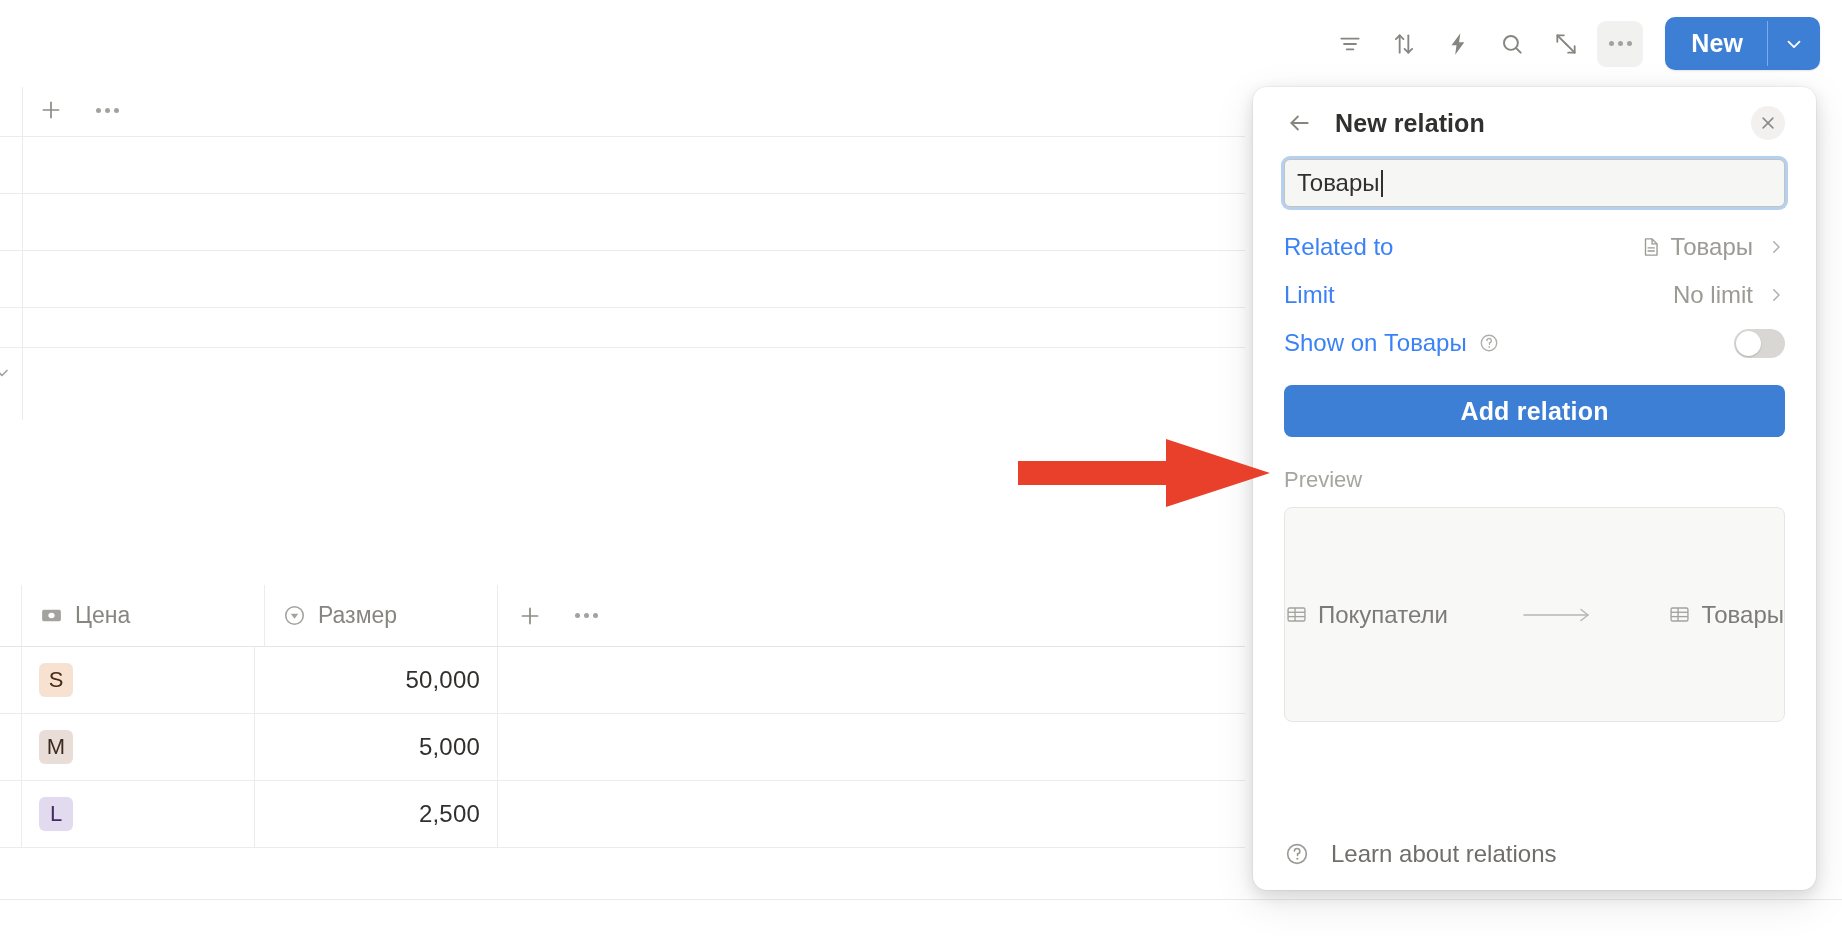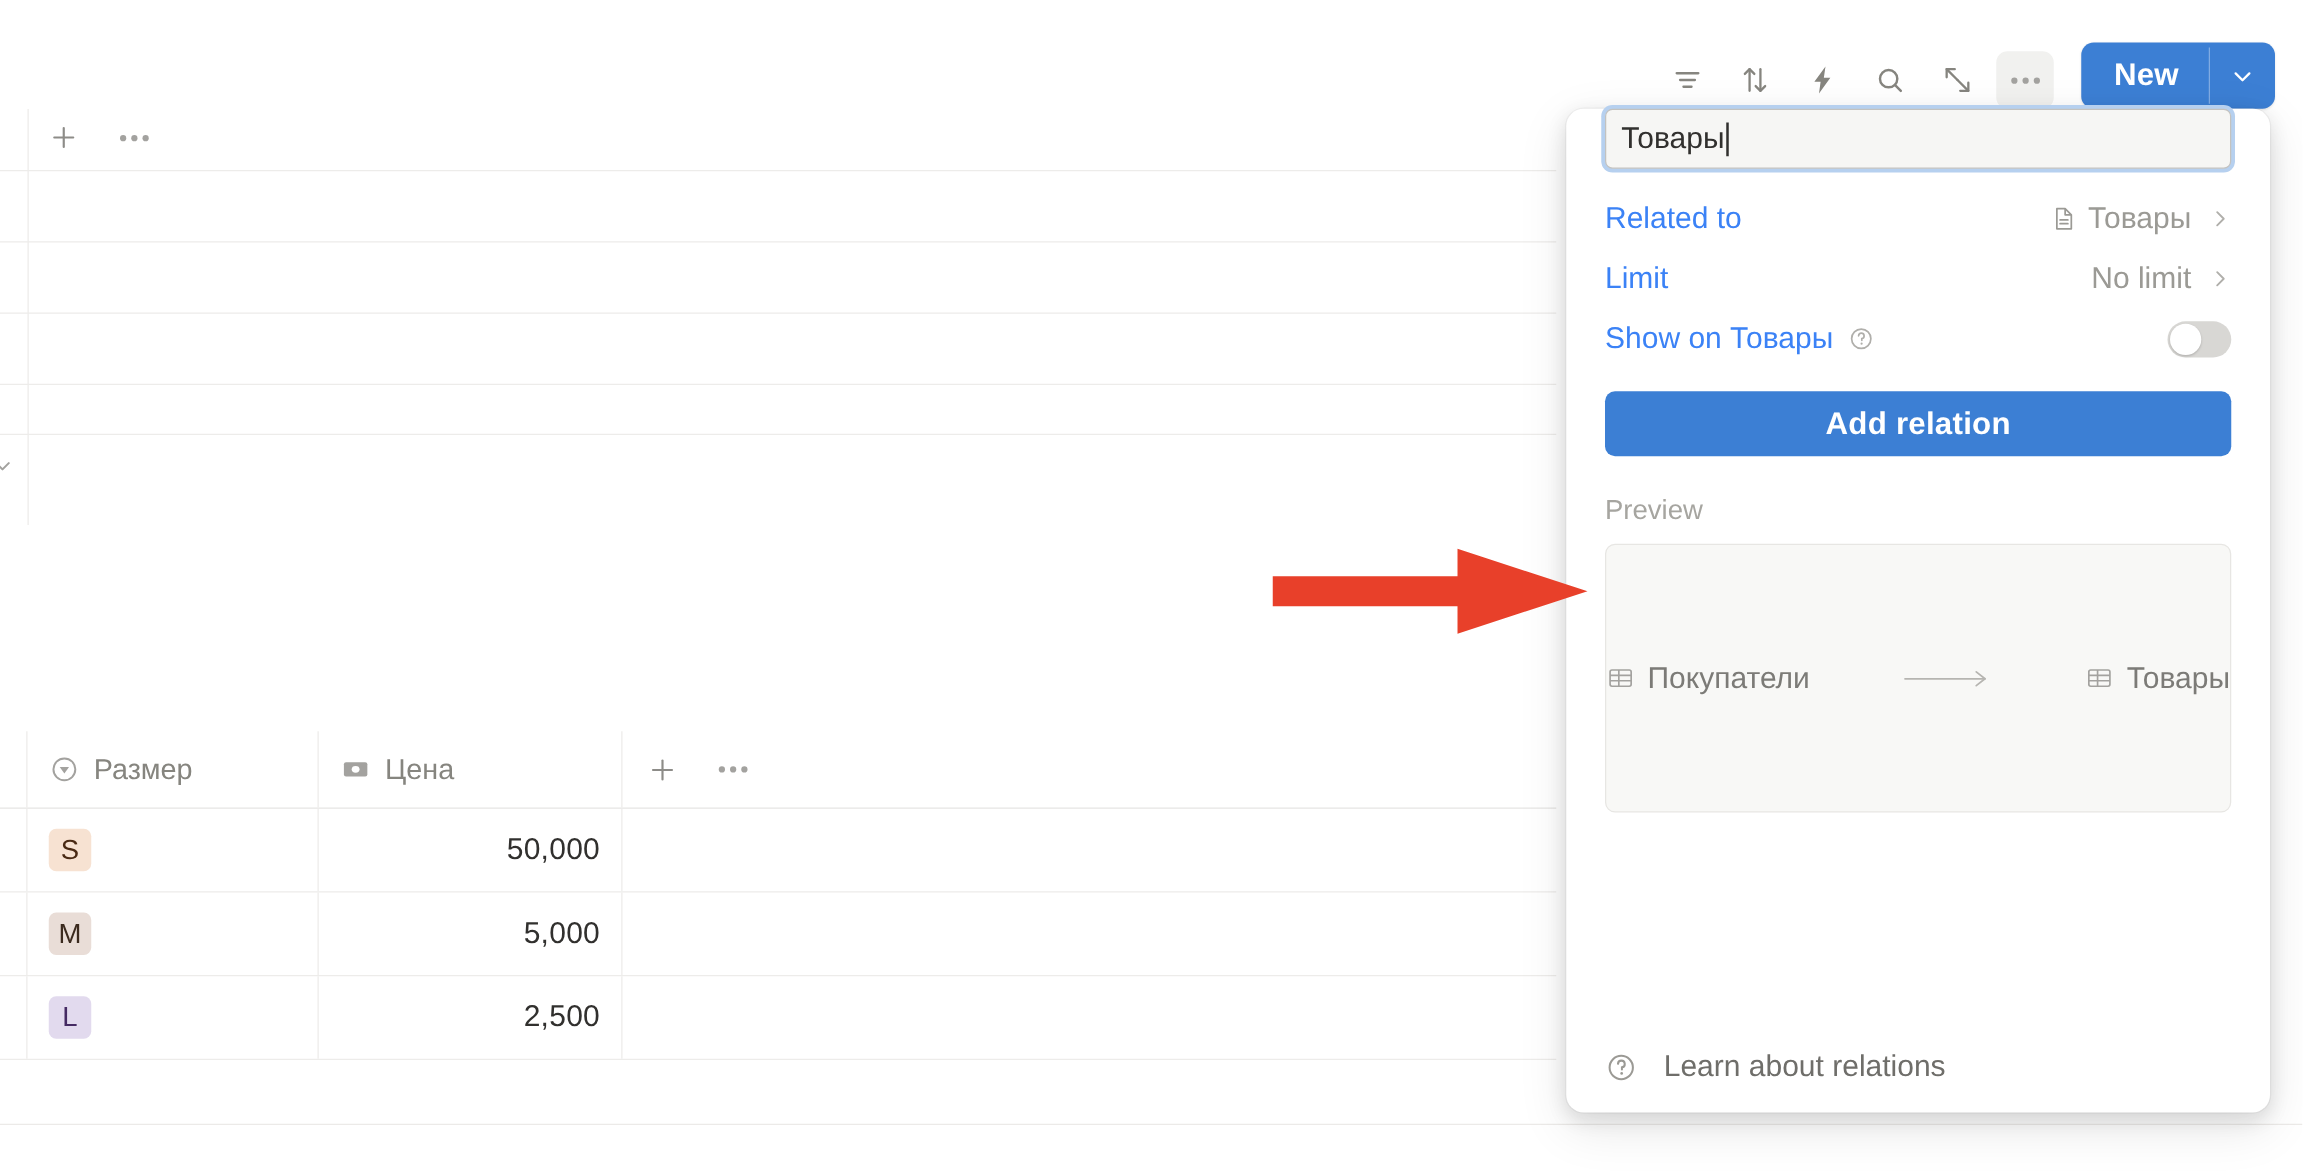--- a/index.html
+++ b/index.html
@@ -18,21 +18,21 @@
   }
 
   
   #toolbar {
     position: absolute;
     top: 0; left: 0;
     width: 1842px;
     height: 87px;
     background: #ffffff;
     display: flex;
-    align-items: flex-end;
+    align-items: center;
     justify-content: flex-end;
     padding-right: 22px;
     box-sizing: border-box;
     z-index: 5;
   }
   .tb-icon {
     width: 46px;
     height: 46px;
     display: flex;
     align-items: center;
@@ -465,41 +465,41 @@
       <polyline points="6,9 12,15 18,9"></polyline>
     </svg>
   </div>
 </div>
 
 <div id="data-table">
 
   <div class="dt-row header">
     <div class="dt-gutter"></div>
 
-    <div class="dt-cell c-size">
-      <span class="dt-head-icon">
-        <svg width="25" height="25" viewBox="0 0 24 24" fill="none" stroke="#a3a29f" stroke-width="1.5">
-          <circle cx="12" cy="12" r="8.4"></circle>
-          <path d="M8.4 10.2h7.2L12 15.2z" fill="#a3a29f" stroke="none"></path>
-        </svg>
-      </span>
-      <span class="dt-head-label">Размер</span>
-    </div>
-
     <div class="dt-cell c-price" style="justify-content:flex-start;">
       <span class="dt-head-icon">
         <svg width="25" height="25" viewBox="0 0 24 24">
           <rect x="3" y="6.5" width="18" height="11" rx="1.6" fill="#a3a29f"></rect>
           <ellipse cx="12" cy="12" rx="3" ry="2.6" fill="#ffffff"></ellipse>
           <rect x="4.6" y="8.1" width="1.6" height="7.8" fill="#ffffff" opacity=".0"></rect>
         </svg>
       </span>
       <span class="dt-head-label">Цена</span>
     </div>
 
+    <div class="dt-cell c-size">
+      <span class="dt-head-icon">
+        <svg width="25" height="25" viewBox="0 0 24 24" fill="none" stroke="#a3a29f" stroke-width="1.5">
+          <circle cx="12" cy="12" r="8.4"></circle>
+          <path d="M8.4 10.2h7.2L12 15.2z" fill="#a3a29f" stroke="none"></path>
+        </svg>
+      </span>
+      <span class="dt-head-label">Размер</span>
+    </div>
+
     <div class="dt-cell c-add">
       <span class="hdr-plus">
         <svg width="26" height="26" viewBox="0 0 24 24" fill="none" stroke="#8d8c88" stroke-width="1.6" stroke-linecap="round">
           <line x1="12" y1="5" x2="12" y2="19"></line>
           <line x1="5" y1="12" x2="19" y2="12"></line>
         </svg>
       </span>
       <span class="hdr-dots">
         <span class="dots-glyph">
             <i></i>
@@ -546,20 +546,35 @@
     </div>
     <div class="dt-cell c-add"></div>
     <div class="dt-cell c-rest"></div>
   </div>
 </div>
 
 <div id="page-bottom-rule"></div>
 
 <div id="relation-panel">
 
+  <div class="panel-head">
+    <div class="panel-back">
+      <svg width="26" height="26" viewBox="0 0 24 24" fill="none" stroke="#86857f" stroke-width="1.7" stroke-linecap="round" stroke-linejoin="round">
+        <line x1="20" y1="12" x2="5" y2="12"></line>
+        <polyline points="11,6 5,12 11,18"></polyline>
+      </svg>
+    </div>
+    <div class="panel-title">New relation</div>
+    <div class="panel-close">
+      <svg width="18" height="18" viewBox="0 0 24 24" fill="none" stroke="#8d8c88" stroke-width="2.1" stroke-linecap="round">
+        <line x1="5.5" y1="5.5" x2="18.5" y2="18.5"></line>
+        <line x1="18.5" y1="5.5" x2="5.5" y2="18.5"></line>
+      </svg>
+    </div>
+  </div>
 
   <div class="name-input">
     <span>Товары</span>
     <span class="caret"></span>
   </div>
 
   <div class="prop-row" style="margin-top:16px;">
     <span class="prop-label">Related to</span>
     <span class="prop-value">
       <span style="display:flex;align-items:center;">

